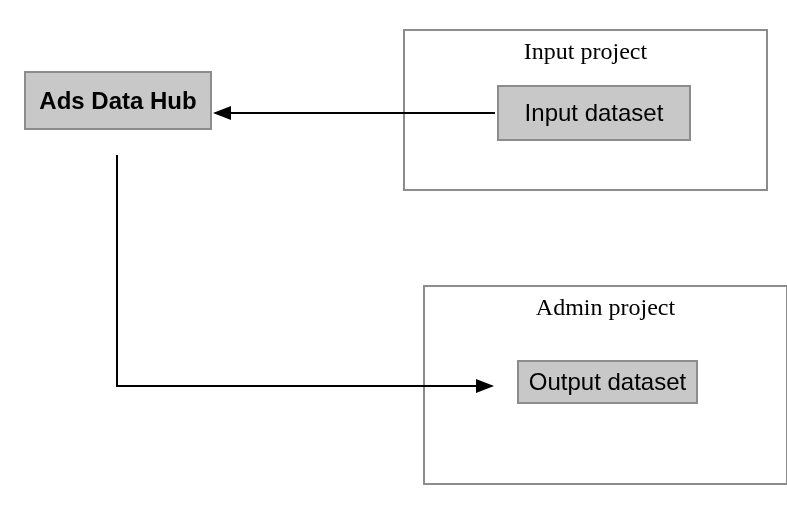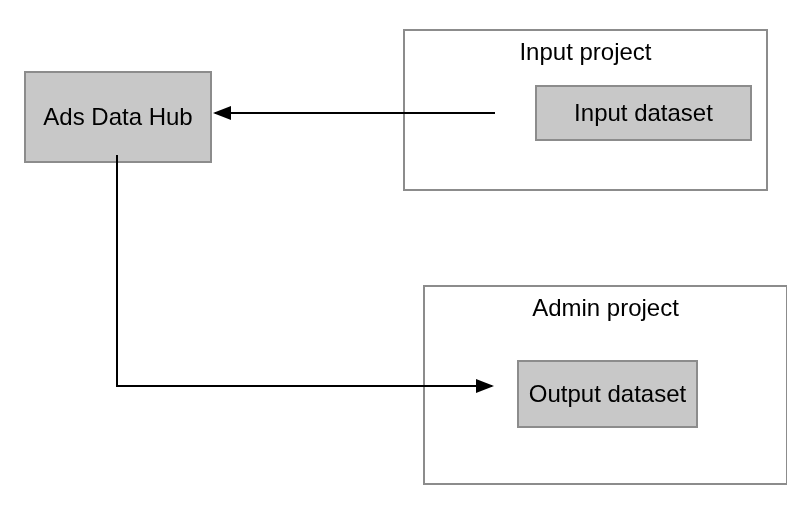--- a/index.html
+++ b/index.html
@@ -35,26 +35,27 @@
   }
   .container-title {
     position: absolute;
     top: 7px;
     left: 0;
     width: 100%;
     text-align: center;
     font-size: 24px;
     color: var(--text, #000000);
     white-space: nowrap;
+    font-family: Liberation Serif, serif;
   }
-  .node-hub   { left: 24px;  top: 71px;  width: 188px; height: 92px; }
+  .node-hub   { left: 24px;  top: 71px;  width: 188px; height: 59px; font-weight: bold; }
   .cont-input { left: 403px; top: 29px;  width: 365px; height: 162px; }
-  .node-input { left: 92px;  top: 54px;  width: 217px; height: 56px; margin-left: 38px; }
+  .node-input { left: 92px;  top: 54px;  width: 194px; height: 56px; }
   .cont-admin { left: 423px; top: 285px; width: 365px; height: 200px; }
-  .node-output{ left: 92px;  top: 73px;  width: 181px; height: 68px; }
+  .node-output{ left: 92px;  top: 73px;  width: 181px; height: 44px; }
   .edges-layer {
     position: absolute;
     left: 0; top: 0;
     width: 787px; height: 515px;
     pointer-events: none;
   }
   .edges-layer path.edge {
     fill: none;
     stroke: var(--arrow, #000000);
     stroke-width: 2px;

